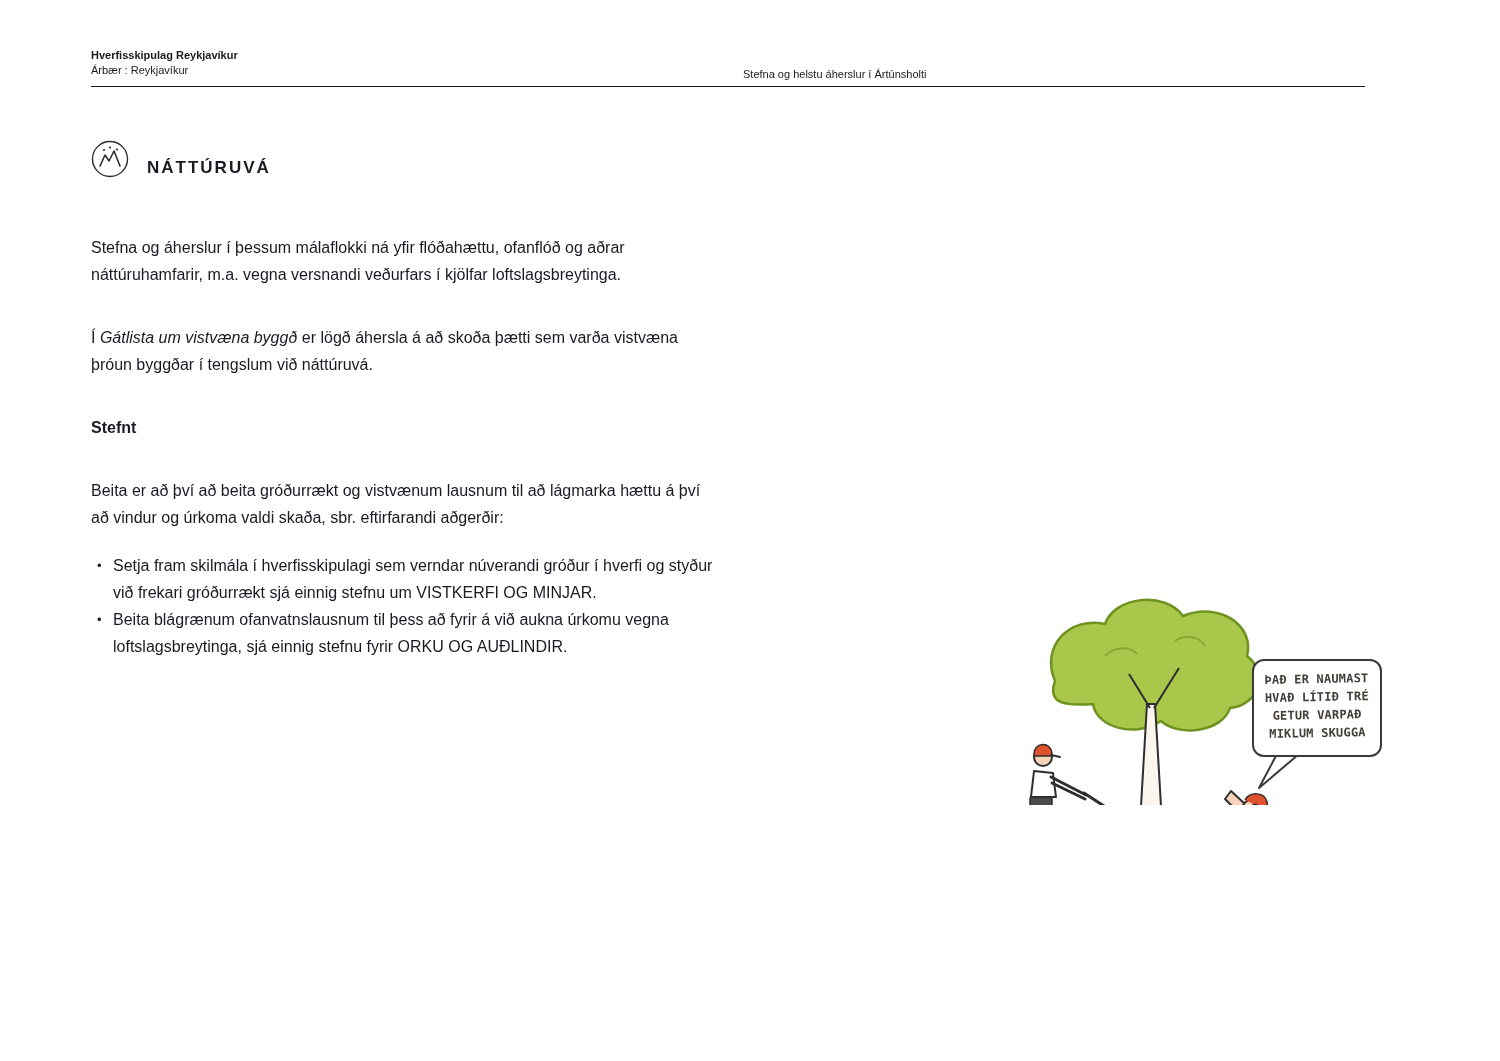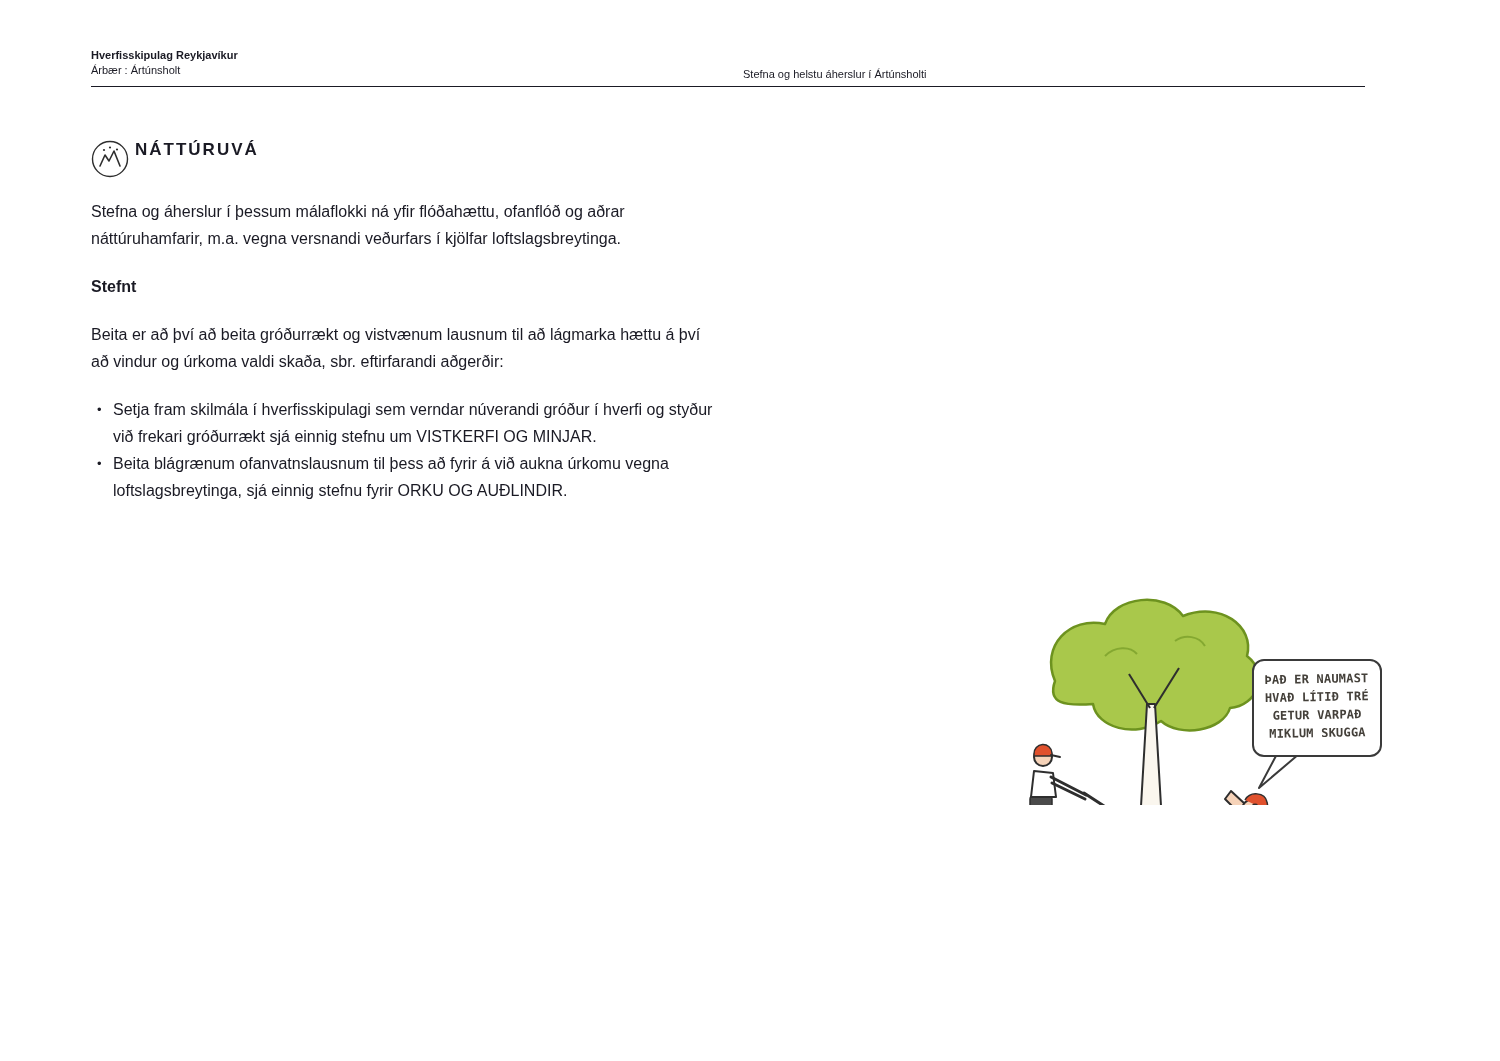--- a/index.html
+++ b/index.html
@@ -23,32 +23,32 @@
     position: absolute; left: 743px; top: 68px;
     font-size: 11px;
   }
   .header-rule {
     position: absolute; left: 91px; right: 135px; top: 86px;
     height: 1px; background: #1a1a24;
   }
   
   .section-head {
     position: absolute; left: 91px; top: 140px;
-    display: flex; align-items: flex-start; gap: 6px;
+    display: flex; align-items: flex-end; gap: 18px;
   }
   .section-icon { width: 38px; height: 38px; display: block; }
   .section-title {
     font-size: 17px; font-weight: 700; letter-spacing: 2px;
   }
   
   .body-col {
     position: absolute; left: 91px; top: 198px; width: 625px;
     font-size: 16px; line-height: 27px;
   }
-  .body-col p { margin-bottom: 21px; }
+  .body-col p { margin-bottom: 21px; margin-top: 36px; }
   .subhead { font-weight: 700; margin-bottom: 0; }
   .stefna-intro { margin-bottom: 27px; }
   .bullet-item { display: flex; margin-bottom: 0; }
   .bullet-dot {
     width: 22px; flex: 0 0 22px; font-size: 13px; line-height: 27px;
     padding-left: 6px;
   }
   .bullet-text { flex: 1; }
   .em { font-style: italic; }
   
@@ -67,38 +67,39 @@
     font-size: 12px; font-weight: 700;
   }
 </style>
 </head>
 <body>
 
 <div class="page">
 
   <div class="header-left">
     <div class="doc-title">Hverfisskipulag Reykjavíkur</div>
-    <div class="doc-subtitle">Árbær : Ártúnsholt</div>
+    <div class="doc-subtitle">Árbær : Reykjavíkur</div>
   </div>
   <div class="header-right">Stefna og helstu áherslur í Ártúnsholti</div>
   <div class="header-rule"></div>
 
   <div class="section-head">
     <svg class="section-icon" viewBox="0 0 38 38">
       <circle cx="19" cy="19" r="17.5" fill="none" stroke="#2e2e2e" stroke-width="1.4"></circle>
       <path d="M 9,26 L 14,15 L 18,21 L 23,11 L 29,26" fill="none" stroke="#2e2e2e" stroke-width="1.6" stroke-linejoin="round" stroke-linecap="round"></path>
       <circle cx="13" cy="10" r="1.1" fill="#2e2e2e"></circle>
       <circle cx="19" cy="7.5" r="1.1" fill="#2e2e2e"></circle>
       <circle cx="26" cy="9.5" r="1.1" fill="#2e2e2e"></circle>
     </svg>
     <div class="section-title">NÁTTÚRUVÁ</div>
   </div>
 
   <div class="body-col">
     <p>Stefna og áherslur í þessum málaflokki ná yfir flóðahættu, ofanflóð og aðrar náttúruhamfarir, m.a. vegna versnandi veðurfars í kjölfar loftslagsbreytinga.</p>
+    <p><span>Í </span><span class="em">Gátlista um vistvæna byggð</span><span> er lögð áhersla á að skoða þætti sem varða vistvæna þróun byggðar í tengslum við náttúruvá.</span></p>
     <p class="subhead">Stefnt</p>
     <p class="stefna-intro">Beita er að því að beita gróðurrækt og vistvænum lausnum til að lágmarka hættu á því að vindur og úrkoma valdi skaða, sbr. eftirfarandi aðgerðir:</p>
 
     <div class="bullet-item">
       <span class="bullet-dot">•</span>
       <span class="bullet-text">Setja fram skilmála í hverfisskipulagi sem verndar núverandi gróður í hverfi og styður við frekari gróðurrækt sjá einnig stefnu um VISTKERFI OG MINJAR.</span>
     </div>
     <div class="bullet-item">
       <span class="bullet-dot">•</span>
       <span class="bullet-text">Beita blágrænum ofanvatnslausnum til þess að fyrir á við aukna úrkomu vegna loftslagsbreytinga, sjá einnig stefnu fyrir ORKU OG AUÐLINDIR.</span>

